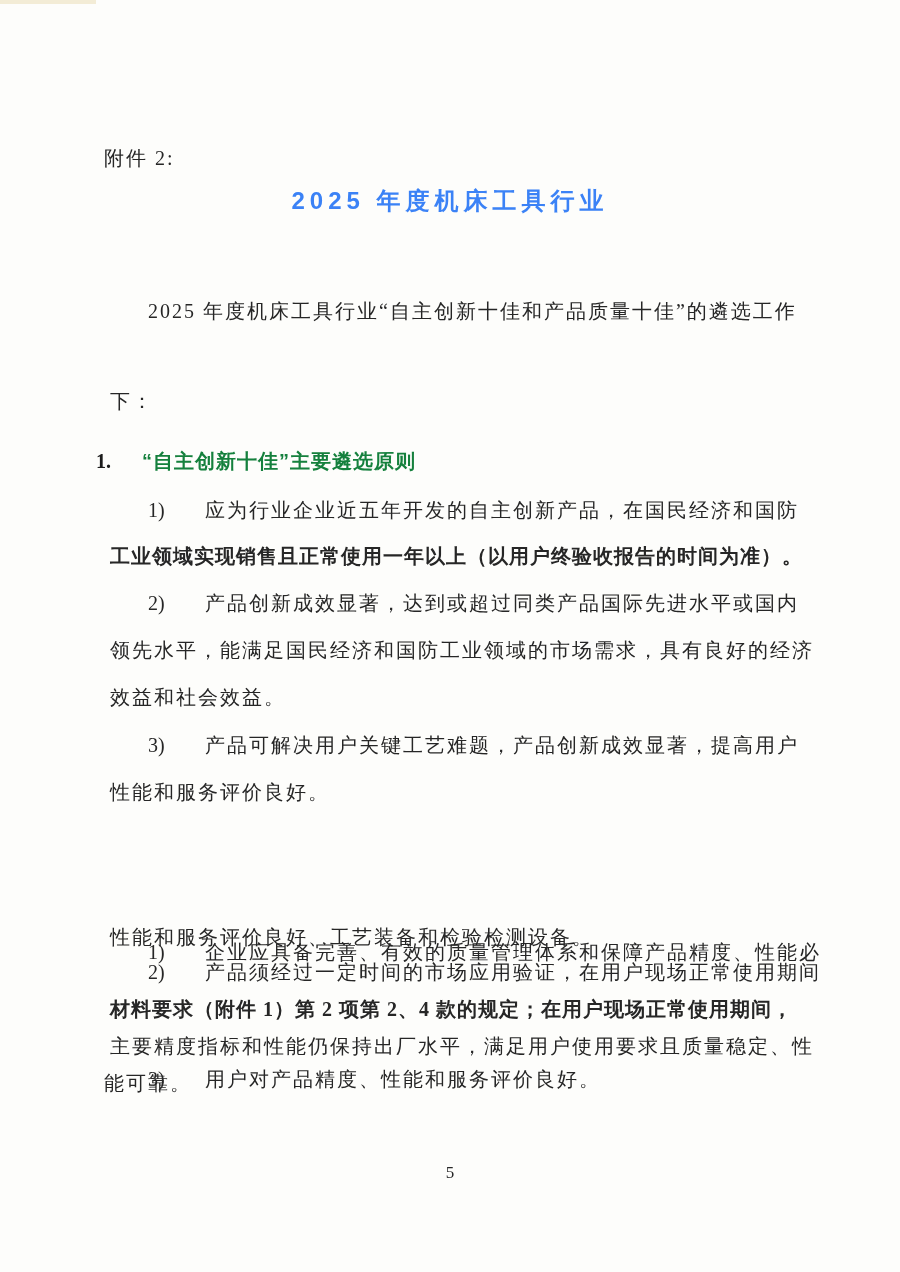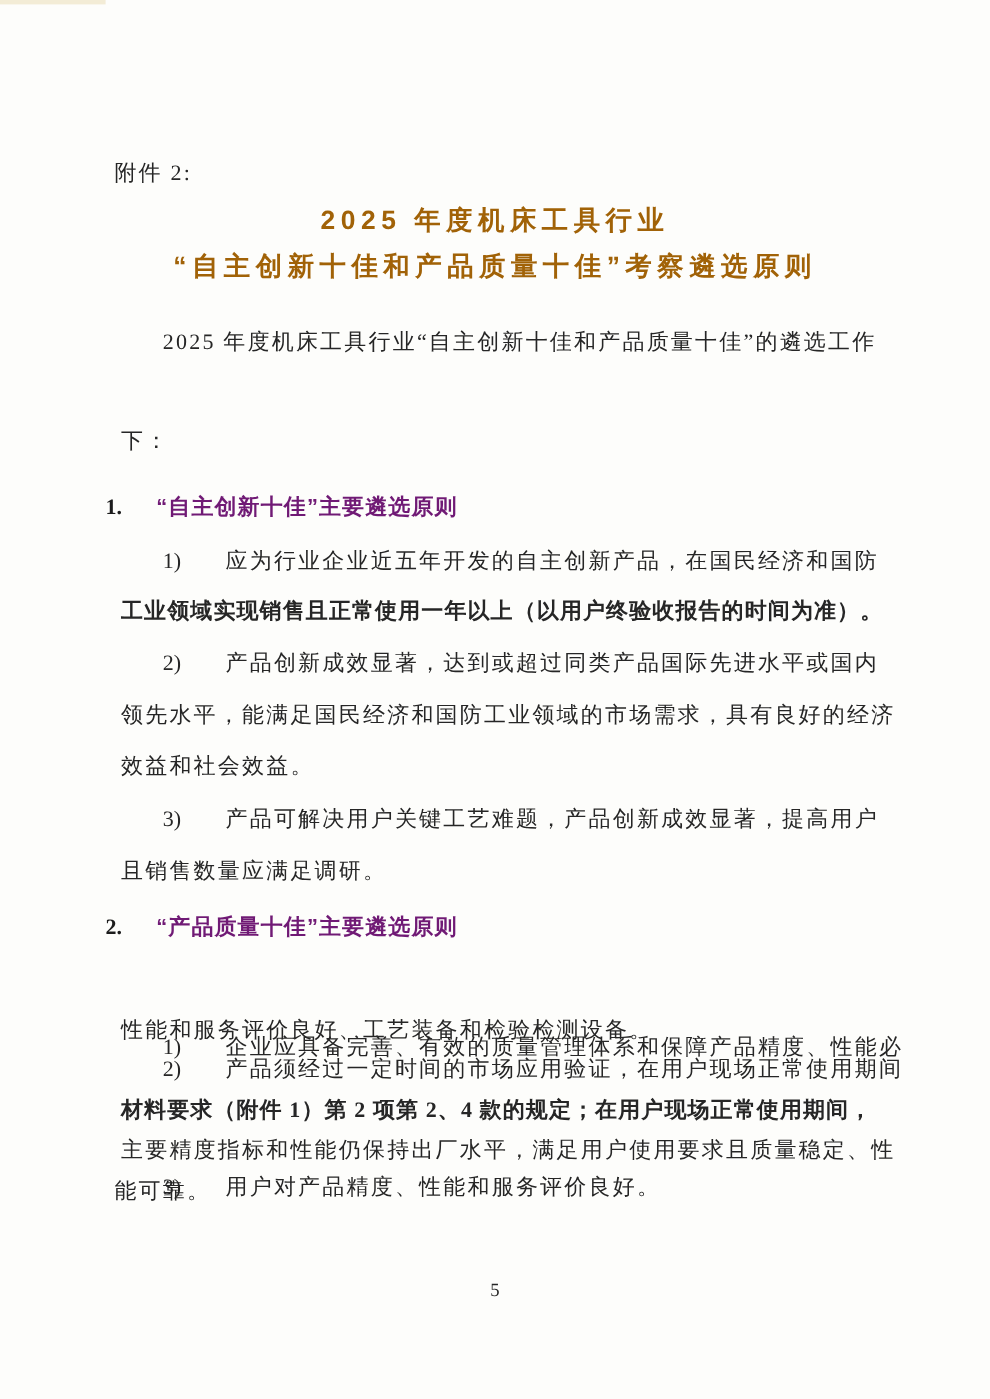--- a/index.html
+++ b/index.html
@@ -25,34 +25,34 @@
     letter-spacing:2px;
   }
   .tight { letter-spacing:1px;font-weight:bold; }
   .title-line {
     left:0; width:100%;
     text-align:center;
     font-family:"Liberation Sans", sans-serif;
     font-weight:bold;
     font-size:24px;
     letter-spacing:5px;
-    color:#a16207;
+    color:#3b82f6;
   }
   .heading-num {
     display:inline-block;
     width:46px;
     letter-spacing:0;
     font-weight:600;
     color:#1c1c1c;
   }
   .heading-text {
     font-family:"Liberation Sans", sans-serif;
     font-weight:bold;
     letter-spacing:1px;
-    color:#701a75;
+    color:#15803d;
   }
   .item-num {
     display:inline-block;
     width:57px;
     letter-spacing:0;
   }
   .page-num {
     left:0; width:100%;
     text-align:center;
     font-size:17px;
@@ -62,21 +62,20 @@
 </head>
 <body>
 
 <div class="page">
 
   <div class="scan-strip"></div>
 
   <div class="ln" style="top:148px;left:104px">附件 2:</div>
 
   <div class="ln title-line" style="top:189px">2025 年度机床工具行业</div>
-  <div class="ln title-line" style="top:231px">“自主创新十佳和产品质量十佳”考察遴选原则</div>
 
   <div class="ln" style="top:301px;left:148px">2025 年度机床工具行业“自主创新十佳和产品质量十佳”的遴选工作</div>
   <div class="ln" style="top:391px;left:110px">下：</div>
 
   <div class="ln" style="top:451px;left:96px">
     <span class="heading-num">1.</span><span class="heading-text">“自主创新十佳”主要遴选原则</span>
   </div>
 
   <div class="ln" style="top:500px;left:148px">
     <span class="item-num">1)</span><span>应为行业企业近五年开发的自主创新产品，在国民经济和国防</span>
@@ -85,25 +84,22 @@
 
   <div class="ln" style="top:593px;left:148px">
     <span class="item-num">2)</span><span>产品创新成效显著，达到或超过同类产品国际先进水平或国内</span>
   </div>
   <div class="ln" style="top:640px;left:110px">领先水平，能满足国民经济和国防工业领域的市场需求，具有良好的经济</div>
   <div class="ln" style="top:687px;left:110px">效益和社会效益。</div>
 
   <div class="ln" style="top:735px;left:148px">
     <span class="item-num">3)</span><span>产品可解决用户关键工艺难题，产品创新成效显著，提高用户</span>
   </div>
-  <div class="ln" style="top:782px;left:110px">且销售数量应满足调研。</div>
+  <div class="ln" style="top:782px;left:110px">性能和服务评价良好。</div>
 
-  <div class="ln" style="top:833px;left:96px">
-    <span class="heading-num">2.</span><span class="heading-text">“产品质量十佳”主要遴选原则</span>
-  </div>
 
   <div class="ln" style="top:942px;left:148px">
     <span class="item-num">1)</span><span>企业应具备完善、有效的质量管理体系和保障产品精度、性能必</span>
   </div>
   <div class="ln" style="top:927px;left:110px">性能和服务评价良好、工艺装备和检验检测设备。</div>
 
   <div class="ln" style="top:962px;left:148px">
     <span class="item-num">2)</span><span>产品须经过一定时间的市场应用验证，在用户现场正常使用期间</span>
   </div>
   <div class="ln tight" style="top:999px;left:110px">材料要求（附件 1）第 2 项第 2、4 款的规定；在用户现场正常使用期间，</div>

